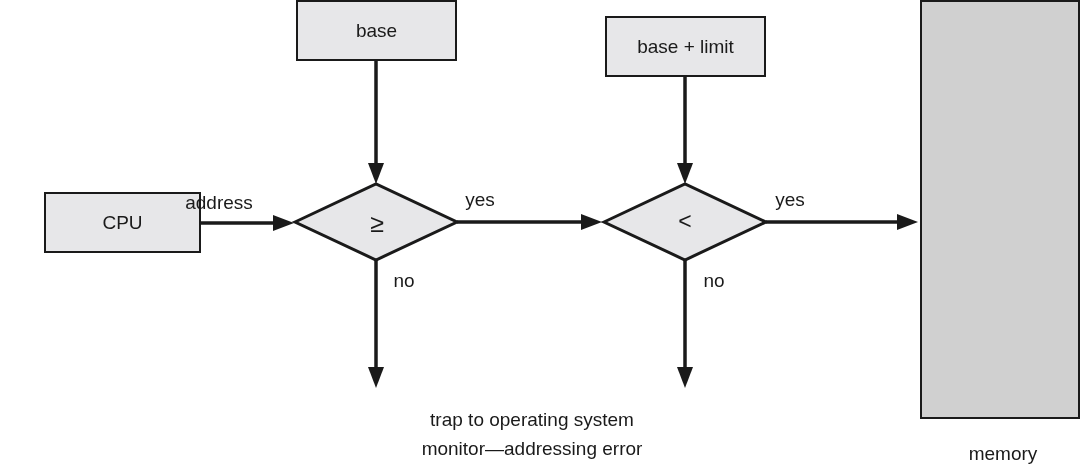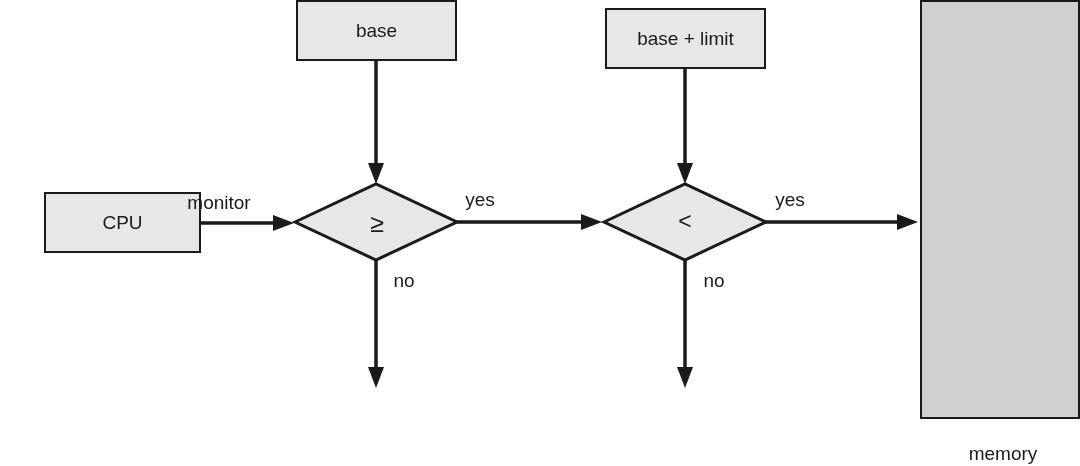--- a/index.html
+++ b/index.html
@@ -88,32 +88,36 @@
   </svg>
 
   <div class="node-box" style="left:0; top:192; left:0px; top:192px; width:153px; height:57px;margin-left:44px;">
     <span>CPU</span>
   </div>
 
   <div class="node-box" style="left:296px; top:0px; width:157px; height:57px;">
     <span>base</span>
   </div>
 
-  <div class="node-box" style="left:605px; top:8px; width:157px; height:57px;">
+  <div class="node-box" style="left:605px; top:16px; width:157px; height:57px;">
     <span>base + limit</span>
   </div>
 
   <div class="node-box memory-box" style="left:920px; top:0px; width:156px; height:415px;">
   </div>
 
   <span class="diamond-symbol" style="left:377px; top:223px;">≥</span>
   <span class="diamond-symbol" style="left:685px; top:221px; font-size:23px;">&lt;</span>
 
-  <span class="edge-label" style="left:219px; top:203px;">monitor</span>
+  <span class="edge-label" style="left:219px; top:203px;">address</span>
   <span class="edge-label" style="left:480px; top:200px;">yes</span>
   <span class="edge-label" style="left:790px; top:200px;">yes</span>
   <span class="edge-label" style="left:404px; top:281px;">no</span>
   <span class="edge-label" style="left:714px; top:281px;">no</span>
 
+  <div class="caption" style="left:532px; top:405px;">
+    <div>trap to operating system</div>
+    <div>monitor—addressing error</div>
+  </div>
 
   <div class="caption" style="left:1003px; top:439px;">memory</div>
 
 </div>
 
 </body></html>

